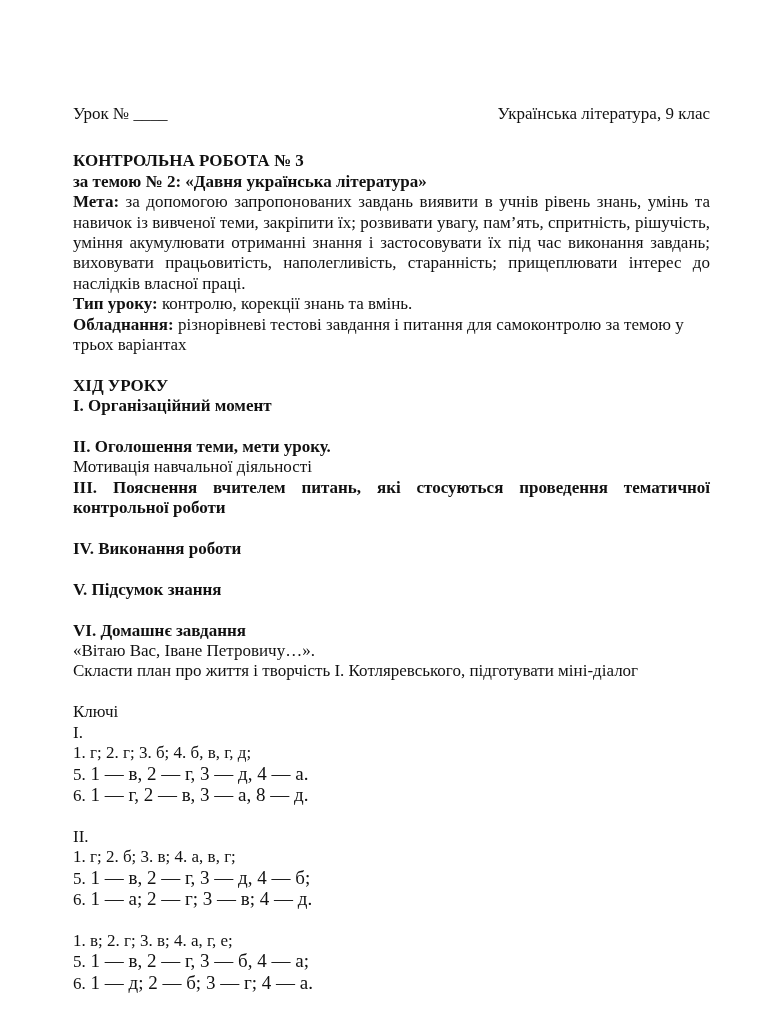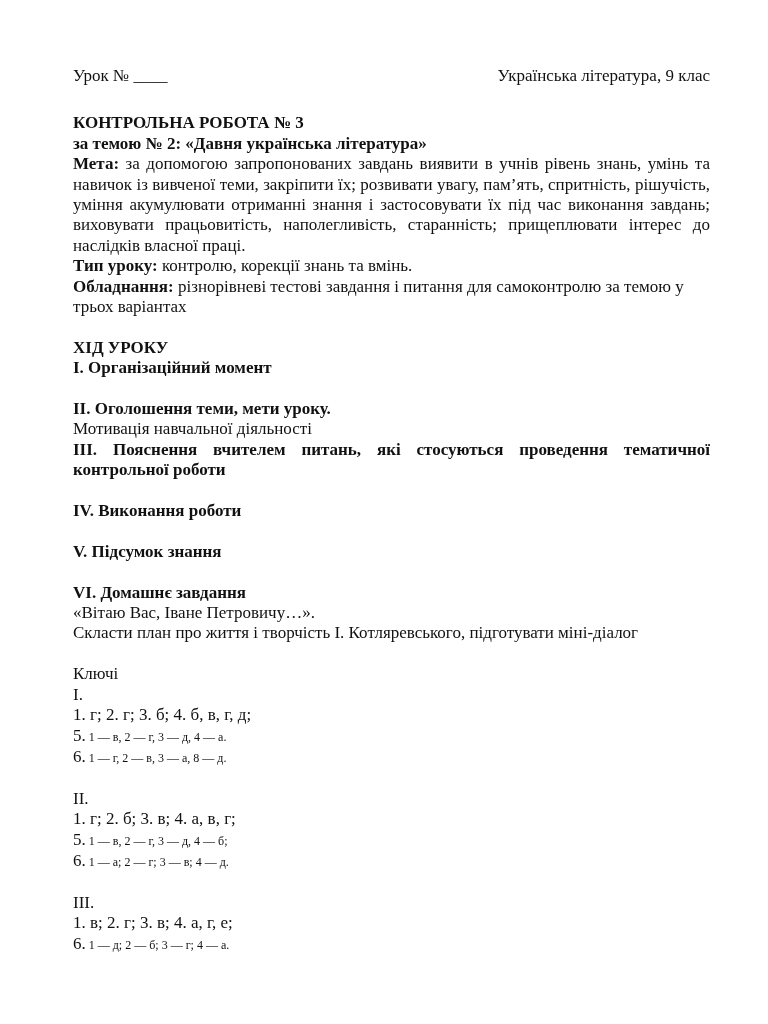--- a/index.html
+++ b/index.html
@@ -2,27 +2,27 @@
 <html><head>
 <meta charset="utf-8">
 <style>
   html, body { margin: 0; padding: 0; background: #ffffff; }
   body { width: 768px; height: 1024px; overflow: hidden; position: relative; }
   .page {
     position: absolute; left: 73px; top: 66px; width: 637px;
     font-family: "Liberation Serif", "DejaVu Serif", serif;
     font-size: 17px; line-height: 20.4px; color: #111111;
   }
-  .row { display: flex; justify-content: space-between; }
+  .row { display: flex; justify-content: space-between; margin-top: 38px; }
   .center { }
   .bold { font-weight: bold; }
   .justify { text-align: justify; text-align-last: left; }
   .gap1 { height: 20.4px; }
   .gap-title { height: 27px; }
-  .small { font-size: 12px; }
+  .small { font-size: 19px; }
   p { margin: 0; }
 </style>
 </head>
 <body>
 
 <div class="page">
 
   <div class="row">
     <span>Урок № ____</span>
     <span>Українська література, 9 клас</span>
@@ -72,18 +72,18 @@
   <div>
     <p>II.</p>
     <p>1. г; 2. б; 3. в; 4. а, в, г;</p>
     <p><span>5.</span><span class="small"> 1 — в, 2 — г, 3 — д, 4 — б;</span></p>
     <p><span>6.</span><span class="small"> 1 — а; 2 — г; 3 — в; 4 — д.</span></p>
   </div>
 
   <div class="gap1"></div>
 
   <div>
-    <p>III.</p>
     <p>1. в; 2. г; 3. в; 4. а, г, е;</p>
+    <p><span>5.</span><span class="small"> 1 — в, 2 — г, 3 — б, 4 — а;</span></p>
     <p><span>6.</span><span class="small"> 1 — д; 2 — б; 3 — г; 4 — а.</span></p>
   </div>
 
 </div>
 
 </body></html>

